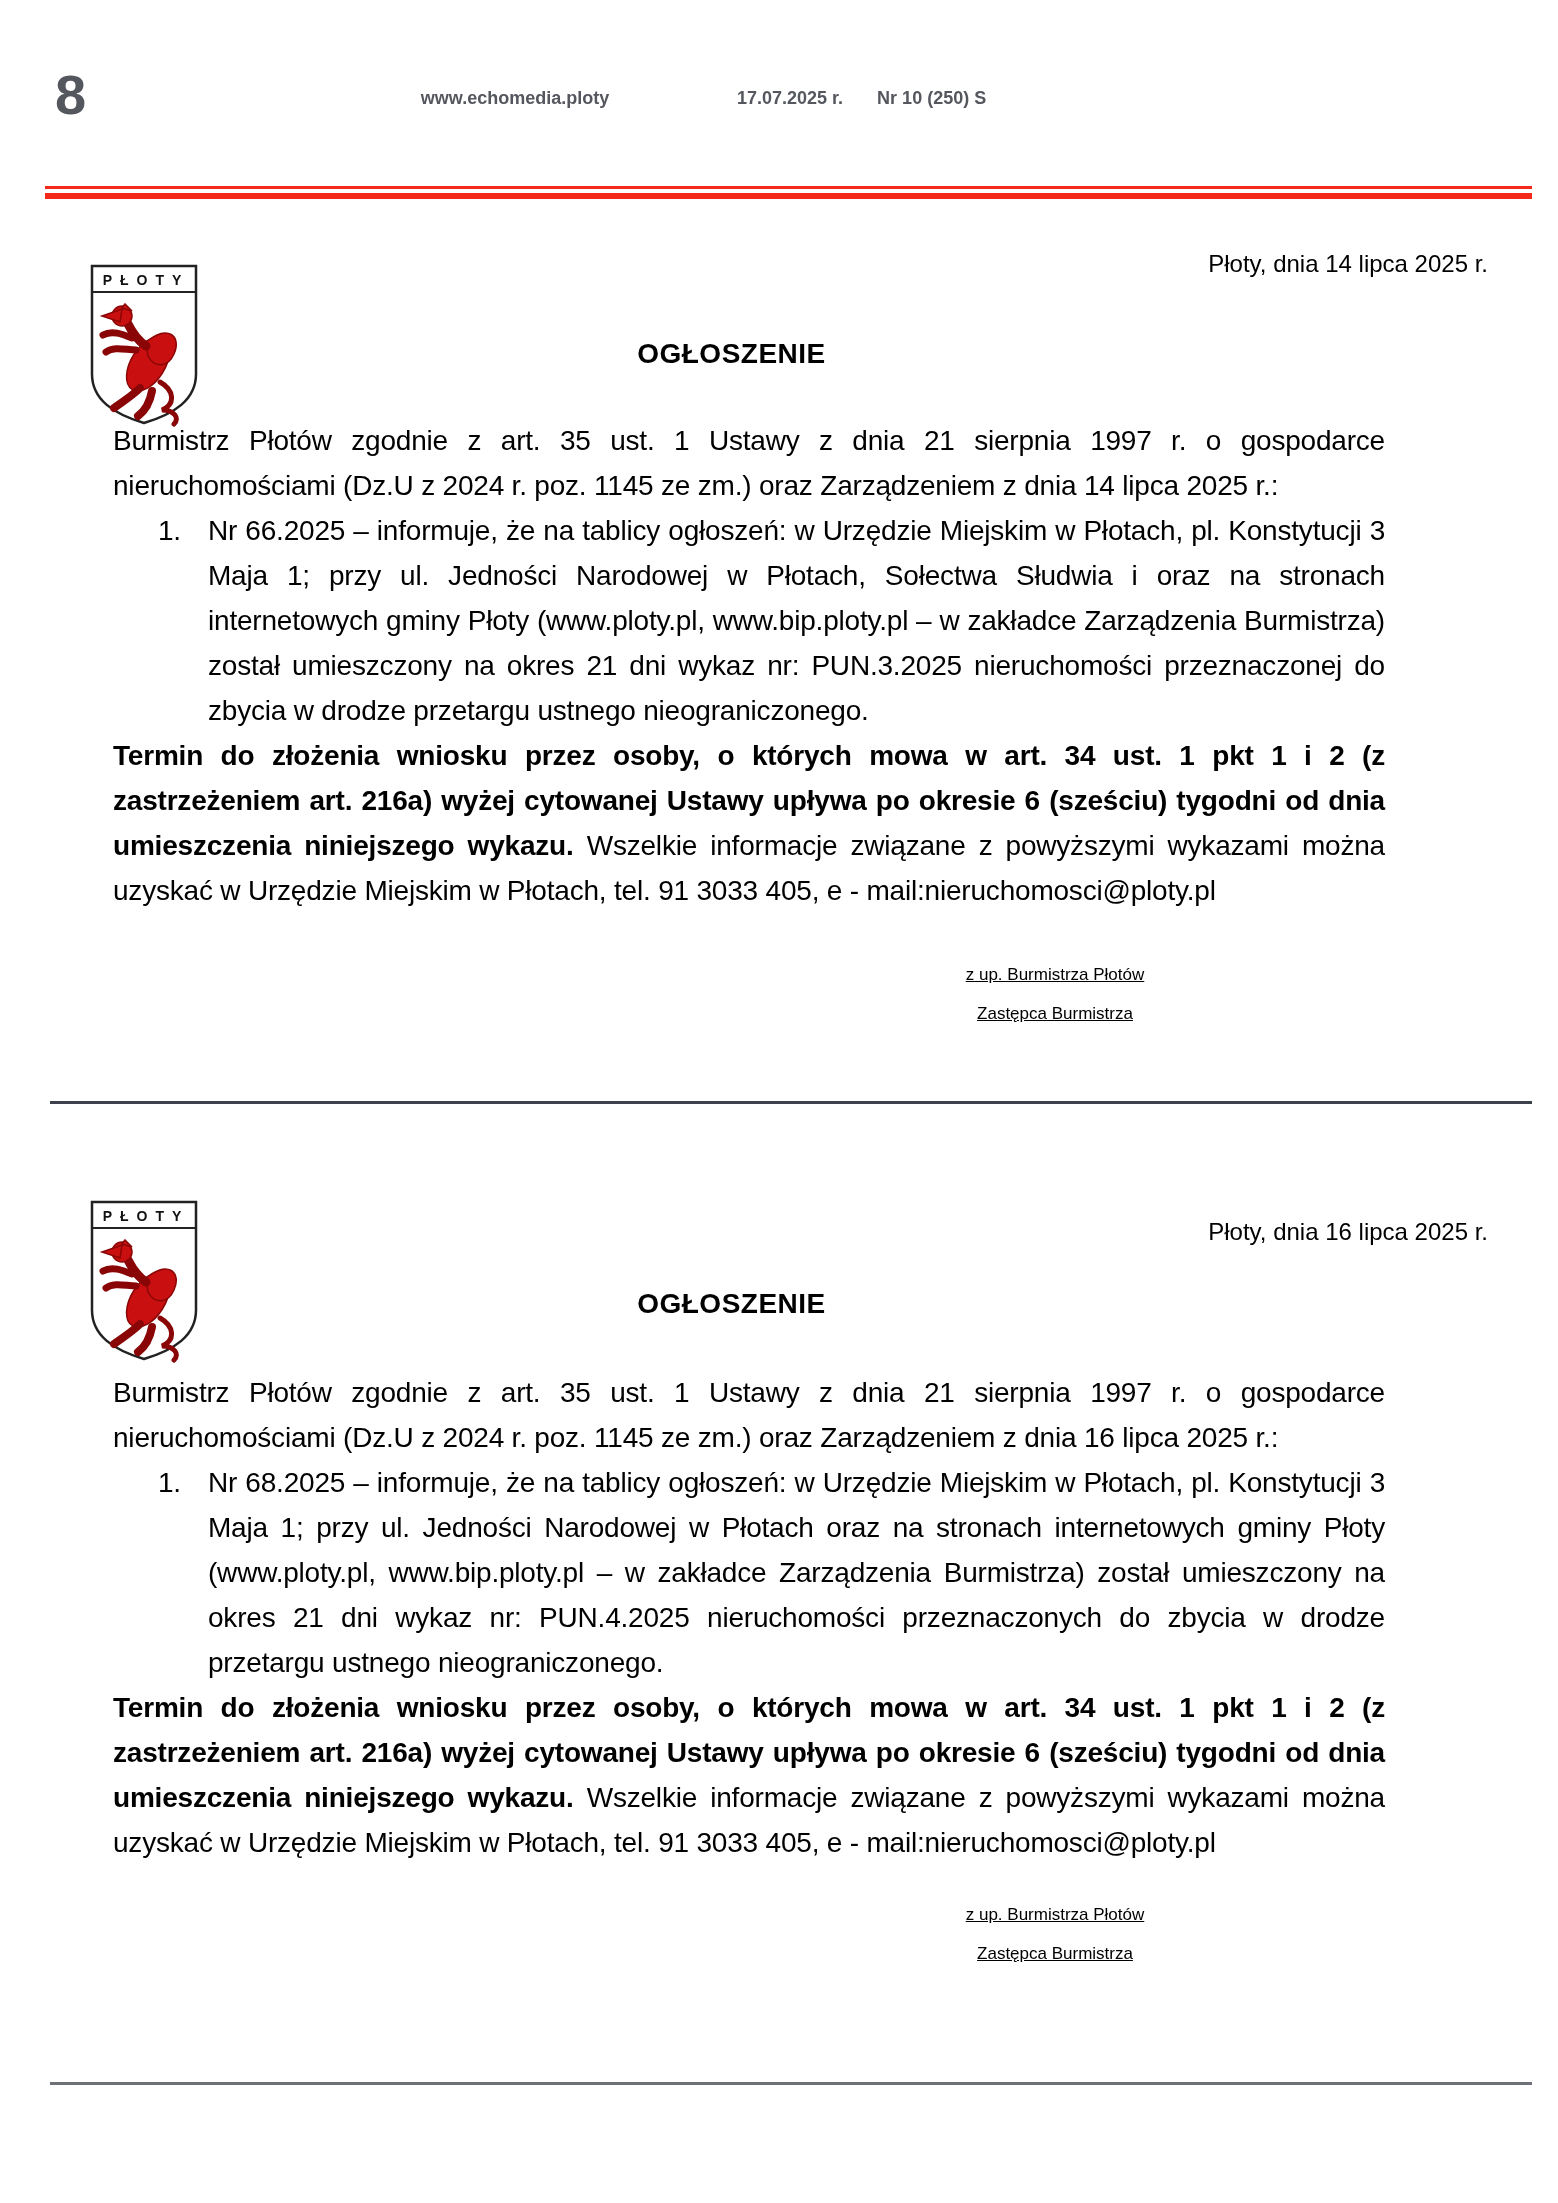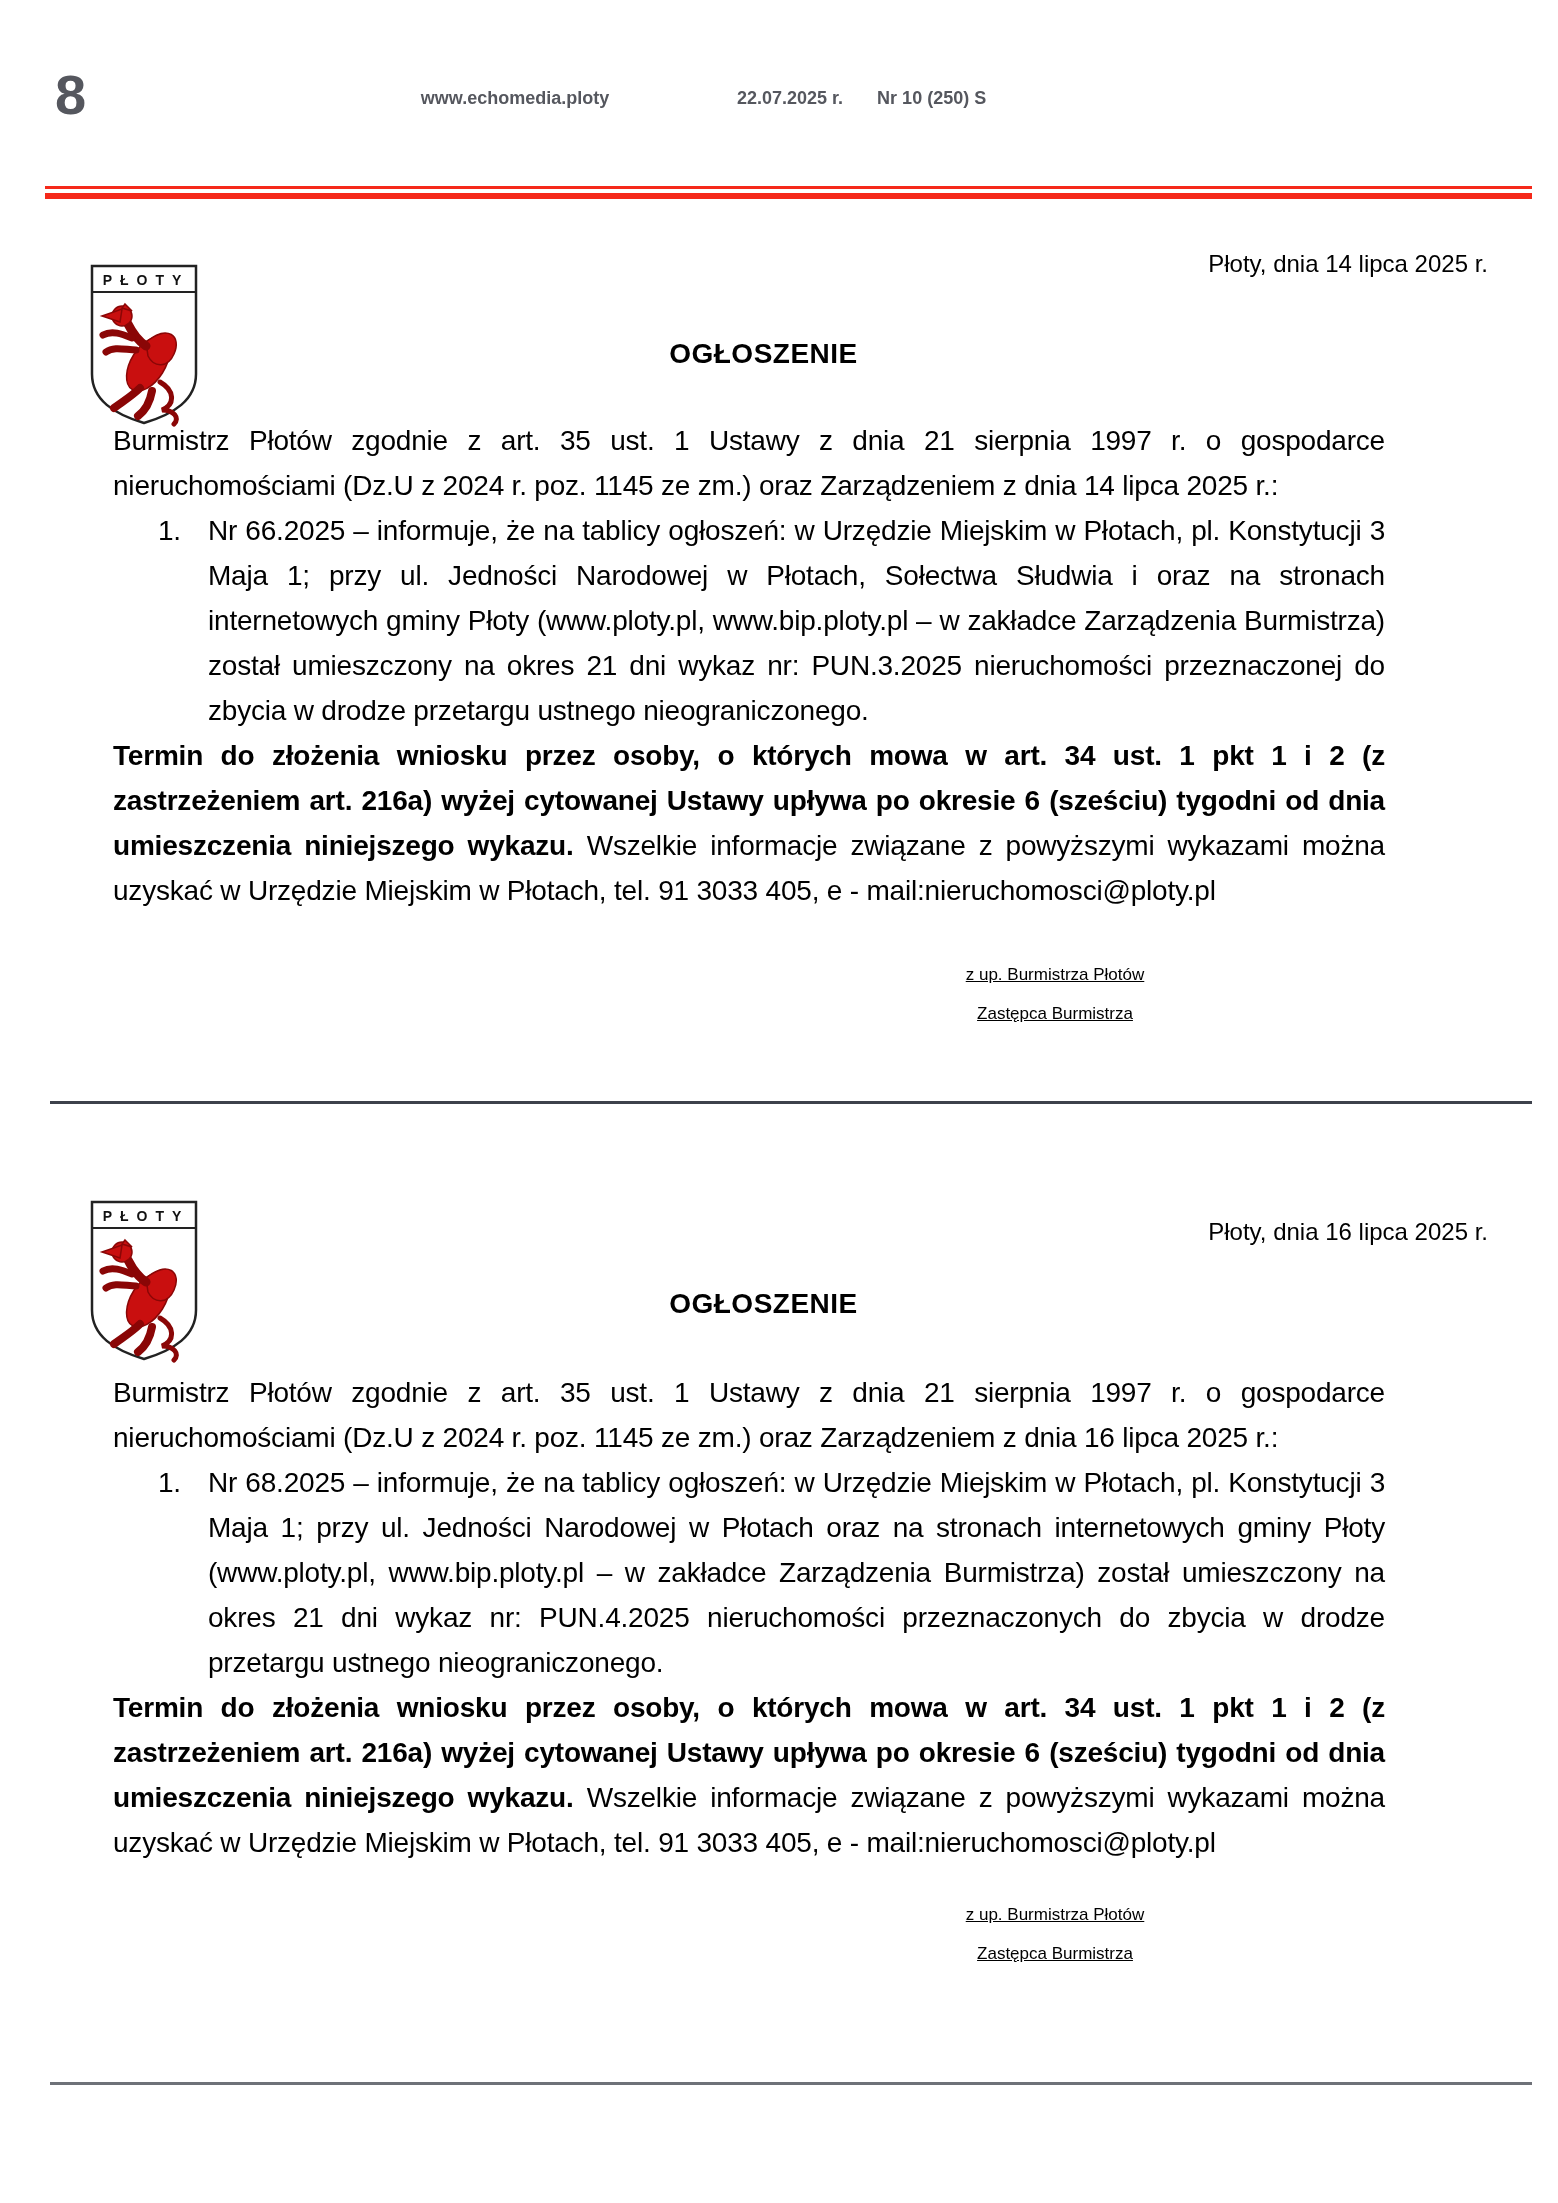--- a/index.html
+++ b/index.html
@@ -29,21 +29,21 @@
   .divider-2 { position:absolute; top:2082px; left:50px; width:1482px; height:3px; background:#6e7178; }
   
   .dateline { position:absolute; right:70px; font-size:24px; color:#000; }
   .dateline.a1 { top:250px; }
   .dateline.a2 { top:1186px;margin-top:32px; }
   .crest { position:absolute; left:88px; width:112px; height:165px; }
   .crest.a1 { top:262px; }
   .crest.a2 { top:1198px; }
   .crest svg { display:block; }
   .ann-title {
-    position:absolute; left:126px; width:1275px; text-align:center;
+    position:absolute; left:94px; width:1275px; text-align:center;
     font-size:28px; font-weight:bold; letter-spacing:0.5px;
   }
   .ann-title.a1 { top:338px; }
   .ann-title.a2 { top:1288px; }
   .ann-body {
     position:absolute; left:113px; width:1272px;
     font-size:28px; line-height:45px; letter-spacing:-0.2px;
   }
   .ann-body.a1 { top:418px; }
   .ann-body.a2 { top:1370px; }
@@ -65,21 +65,21 @@
   }
 </style>
 </head>
 <body>
 
 <div class="page">
 
   <div class="page-number">8</div>
   <div class="site-url">www.echomedia.ploty</div>
   <div class="date-issue">
-    <span>22.07.2025 r.</span>
+    <span>17.07.2025 r.</span>
     <span>Nr 10 (250) S</span>
   </div>
   <div class="red-rule-thin"></div>
   <div class="red-rule-thick"></div>
 
   <div class="dateline a1">Płoty, dnia 14 lipca 2025 r.</div>
 
   <div class="crest a1">
     <svg width="112" height="165" viewBox="0 0 112 165" xmlns="http://www.w3.org/2000/svg">
       <path d="M4,4 H108 V112 C108 138 86 152 56 161 C26 152 4 138 4 112 Z" fill="#ffffff" stroke="#222" stroke-width="2.5"></path>

